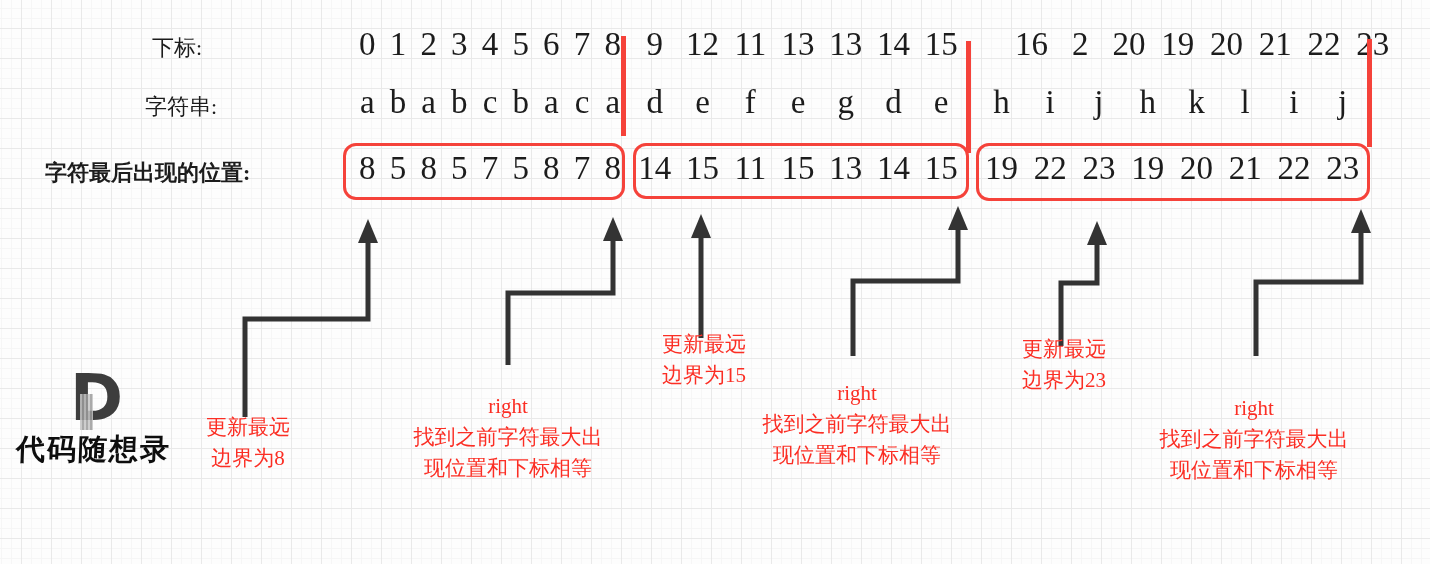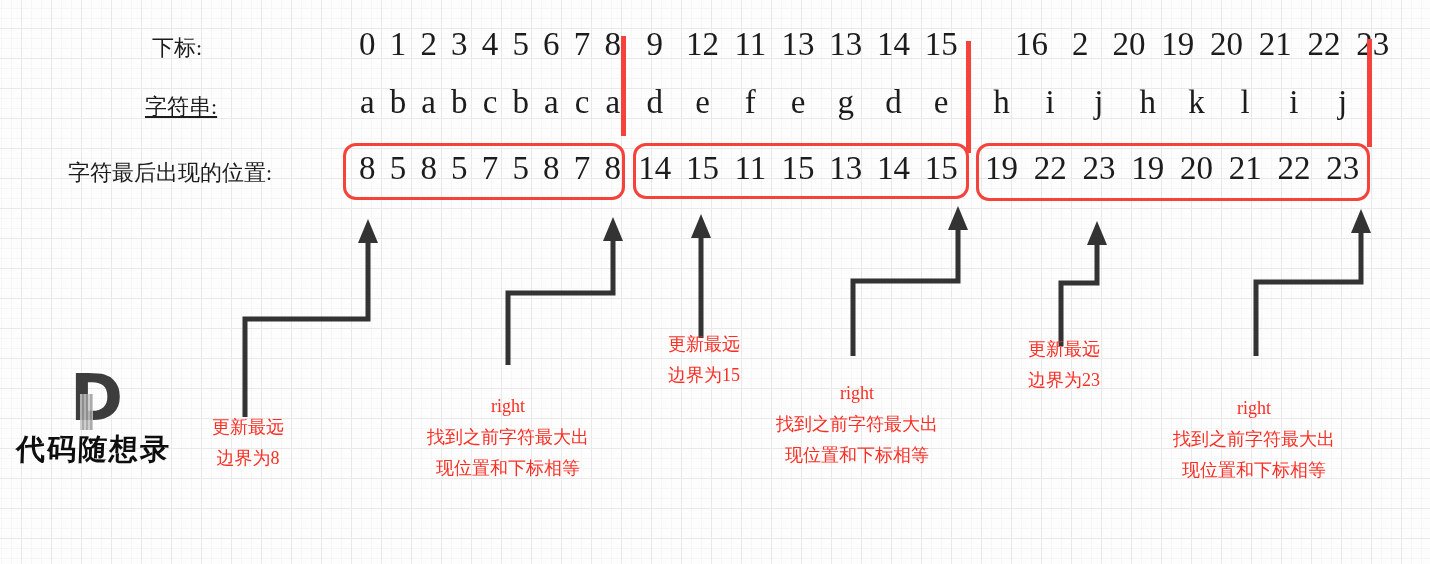--- a/index.html
+++ b/index.html
@@ -15,37 +15,37 @@
     background-position:21px 28px, 21px 28px, 1px 8px, 1px 8px;
     font-family:"Liberation Serif","DejaVu Serif",serif;
     color:#1c1c1c;
   }
   .rowlabel{position:absolute; font-size:22px; white-space:nowrap; color:#1c1c1c;}
   .seqrow{position:absolute; display:flex; align-items:baseline; font-size:33px; line-height:44px; color:#1c1c1c;}
   .seqrow .cell{flex:1 1 0; text-align:center; white-space:nowrap;}
   .posbox{position:absolute; border:3px solid #f5423a; border-radius:13px; background:transparent;}
   .vdivider{position:absolute; width:5px; background:#f5423a;}
   .note{position:absolute; transform:translateX(-50%); text-align:center;
-        color:#fb2e24; font-size:18px; line-height:31px; white-space:nowrap;}
+        color:#fb2e24; font-size:21px; line-height:31px; white-space:nowrap;}
   .arrows{position:absolute; left:0; top:0; pointer-events:none;}
   .logo-d{position:absolute; left:70px; top:366px; font-family:"DejaVu Sans","Liberation Sans",sans-serif;
           font-weight:bold; font-size:64px; line-height:64px; color:#3d3d3d; letter-spacing:-2px;}
   .logo-stripe{position:absolute; left:80px; top:394px; width:13px; height:36px;
           background:repeating-linear-gradient(90deg,#c6c6c6 0 2px,#9c9c9c 2px 4px); opacity:.85;}
   .logo-text{position:absolute; left:16px; top:432px; font-weight:bold; font-size:29px; line-height:34px;
           color:#0e0e0e; letter-spacing:2px; transform:skewX(-2deg); white-space:nowrap;}
 </style>
 </head>
 <body>
 
 <div class="canvas">
 
   <div class="rowlabel" style="left:152px; top:33px;">下标:</div>
-  <div class="rowlabel" style="left:145px; top:92px;text-decoration:underline;">字符串:</div>
-  <div class="rowlabel" style="left:68px; top:158px;">字符最后出现的位置:</div>
+  <div class="rowlabel" style="left:145px; top:92px;">字符串:</div>
+  <div class="rowlabel" style="left:45px; top:158px;font-weight:bold;">字符最后出现的位置:</div>
 
   <div class="seqrow" style="left:352px; top:22px;  width:276px;">
       <span class="cell">0</span>
       <span class="cell">1</span>
       <span class="cell">2</span>
       <span class="cell">3</span>
       <span class="cell">4</span>
       <span class="cell">5</span>
       <span class="cell">6</span>
       <span class="cell">7</span>

